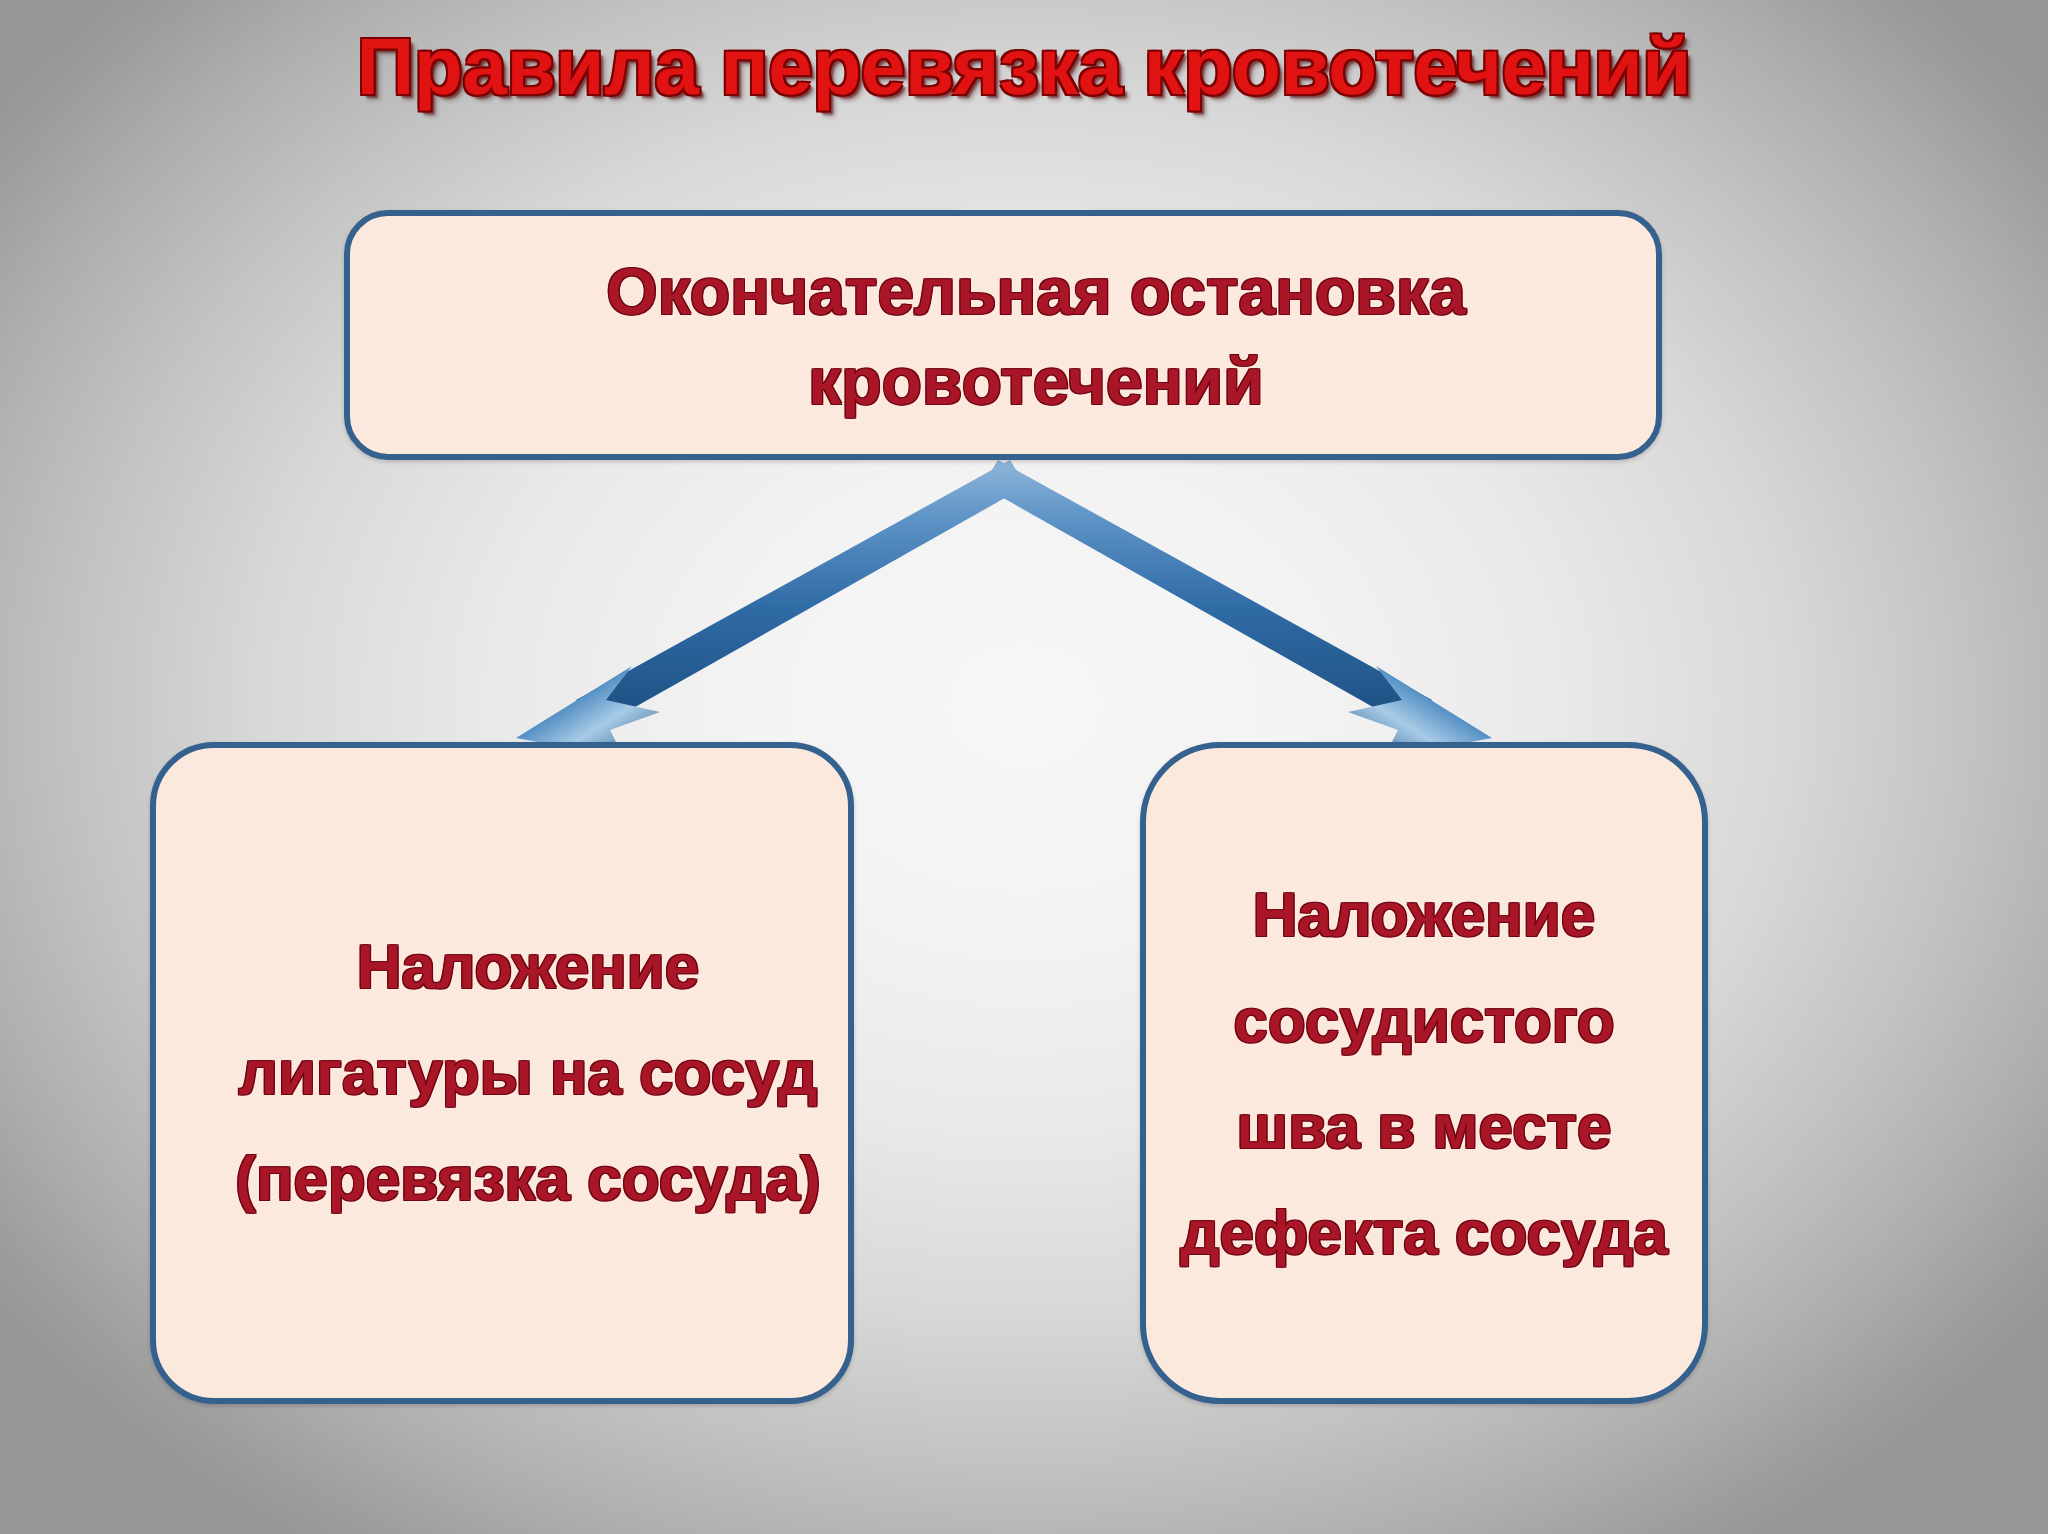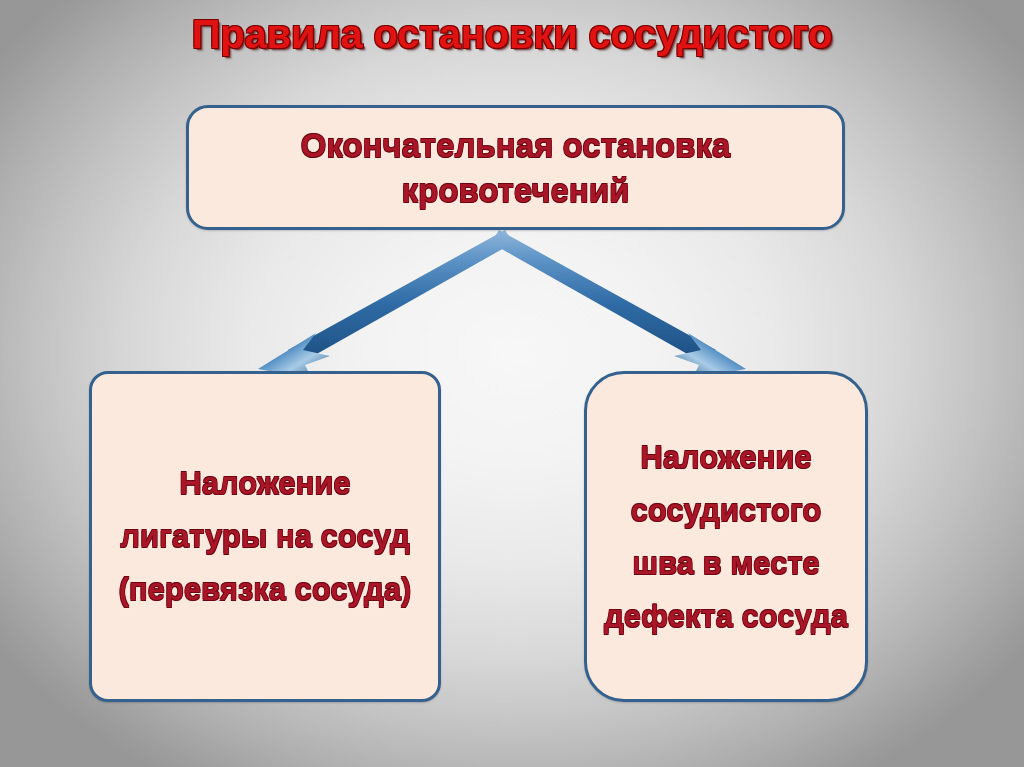--- a/index.html
+++ b/index.html
@@ -54,24 +54,23 @@
   }
 
   
   .node {
     position: absolute;
     box-sizing: border-box;
     background: #fce9dd;
     border: 3px solid #35618f;
     display: flex;
     align-items: center;
-    justify-content: center;
+    justify-content: flex-end;
     text-align: center;
     box-shadow: 0 1px 2px rgba(0,0,0,0.18);
-    margin-left: 14px;
   }
 
   .node .node-text {
     color: #a81628;
     font-weight: bold;
     font-family: "Liberation Sans", "DejaVu Sans", sans-serif;
     text-shadow:
       -0.6px -0.6px 0 #6d0410,
        0.6px -0.6px 0 #6d0410,
       -0.6px  0.6px 0 #6d0410,
@@ -93,21 +92,21 @@
     line-height: 45px;
     max-width: 600px;
   }
 
   
   #node-left {
     left: 75px;
     top: 371px;
     width: 352px;
     height: 331px;
-    border-radius: 19px;
+    border-radius: 32px;
   }
 
   
   #node-right {
     left: 570px;
     top: 371px;
     width: 284px;
     height: 331px;
     border-radius: 40px;
   }
@@ -127,21 +126,21 @@
     width: 1024px;
     height: 767px;
     pointer-events: none;
   }
 </style>
 </head>
 <body>
 
 <div class="slide">
 
-  <div class="slide-title">Правила остановки сосудистого</div>
+  <div class="slide-title">Правила перевязка кровотечений</div>
 
   <svg class="arrows" viewBox="0 0 1024 767" width="1024" height="767" aria-hidden="true">
     <defs>
       <linearGradient id="shaftGradL" x1="0" y1="0" x2="0" y2="1">
         <stop offset="0%" stop-color="#8fb6da"></stop>
         <stop offset="22%" stop-color="#5d93c6"></stop>
         <stop offset="55%" stop-color="#2f6ba5"></stop>
         <stop offset="100%" stop-color="#1c4e80"></stop>
       </linearGradient>
       <linearGradient id="headGradL" x1="0" y1="0" x2="1" y2="1">

